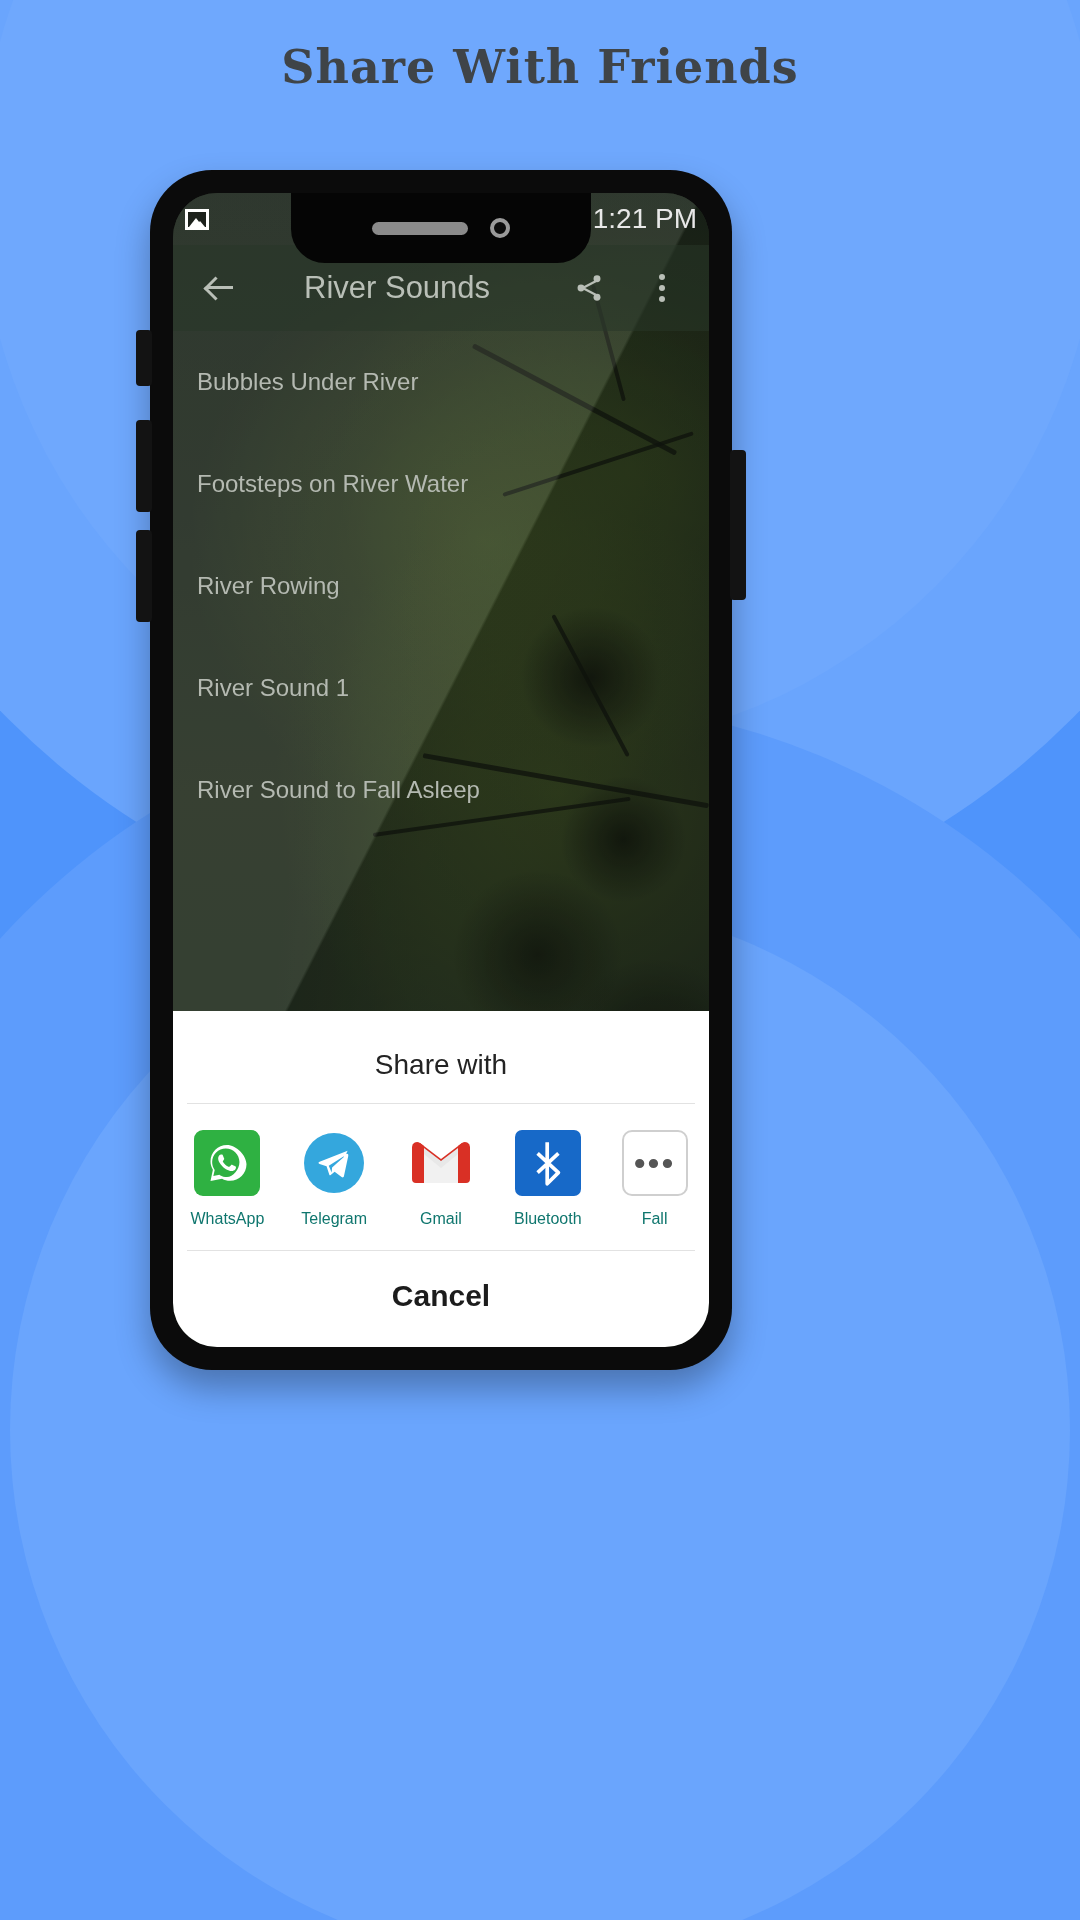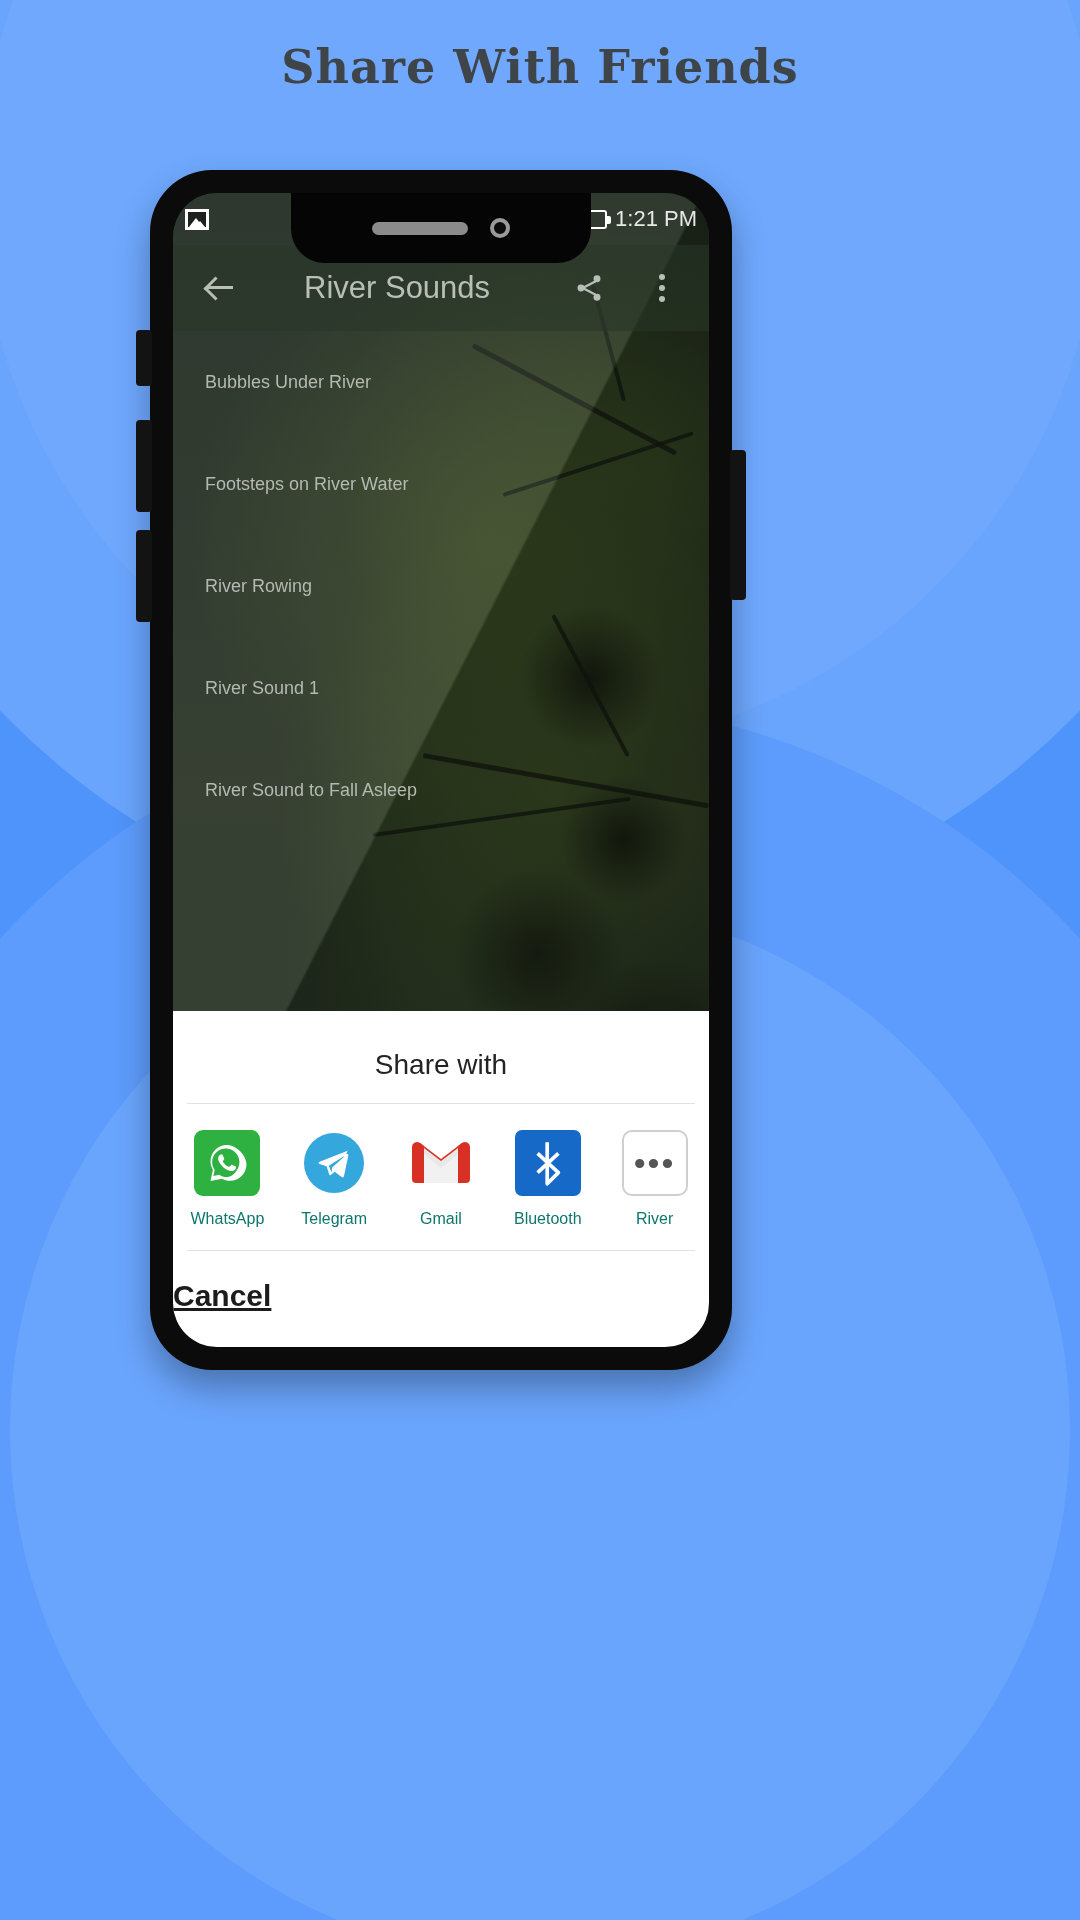--- a/index.html
+++ b/index.html
@@ -136,22 +136,22 @@
   .img-icon::after {
     content:"";
     position:absolute; right:1px; bottom:0;
     width: 0; height: 0;
     border-left: 5px solid transparent;
     border-right: 5px solid transparent;
     border-bottom: 6px solid #fff;
   }
   .sb-right {
     margin-left: auto;
-    display: flex; align-items: center; gap: 8px;
-    font-size: 22px; white-space: nowrap;
+    display: flex; align-items: flex-start; gap: 8px;
+    font-size: 28px; white-space: nowrap;
   }
   .battery {
     width: 36px; height: 19px;
     border: 2.5px solid #fff;
     border-radius: 3px;
     position: relative;
     display: flex; align-items: center;
   }
   .battery::after {
     content:"";
@@ -212,22 +212,22 @@
 
   
   .sound-list {
     position: absolute;
     left: 0; top: 138px; width: 100%;
     z-index: 4;
   }
   .sound-item {
     height: 102px;
     display: flex; align-items: center;
-    padding-left: 32px;
-    font-size: 18px;
+    padding-left: 24px;
+    font-size: 24px;
     color: #b4b9b1;
   }
 
   
   .share-sheet {
     position: absolute;
     left: 0; bottom: 0; width: 100%;
     background: #ffffff;
     z-index: 10;
     padding-top: 22px;
@@ -262,23 +262,23 @@
   .ic-bluetooth { background:#1769c8; border-radius: 7px; display:flex; align-items:center; justify-content:center; }
   
   .ic-more {
     border: 2px solid #cfcfcf;
     border-radius: 10px;
     display:flex; align-items:center; justify-content:center;
     color:#555; font-size: 34px; letter-spacing: 2px; line-height: 1;
   }
 
   .cancel-row {
-    text-align: left;
+    text-align: center;
     padding: 28px 0 34px;
-    font-size: 30px; font-weight: 700; color: #1c1c1c; text-decoration: underline;
+    font-size: 30px; font-weight: 700; color: #1c1c1c;
   }
 </style>
 </head>
 <body>
 
 <div class="page">
 
   <div class="bg-ring r1"></div>
   <div class="bg-ring r2"></div>
   <div class="bg-ring r3"></div>
@@ -411,21 +411,21 @@
             <span class="app-icon ic-bluetooth">
               <svg width="40" height="48" viewBox="0 0 24 30">
                 <path fill="none" stroke="#ffffff" stroke-width="2.3" stroke-linejoin="round" d="M11.5 2v26l7-7-13-12M5.5 21l13-12"></path>
               </svg>
             </span>
             <span class="app-label">Bluetooth</span>
           </div>
 
           <div class="app-cell">
             <span class="app-icon ic-more">•••</span>
-            <span class="app-label">River</span>
+            <span class="app-label">Fall</span>
           </div>
 
         </div>
 
         <div class="divider"></div>
         <div class="cancel-row">Cancel</div>
       </div>
 
     </div>
   </div>

